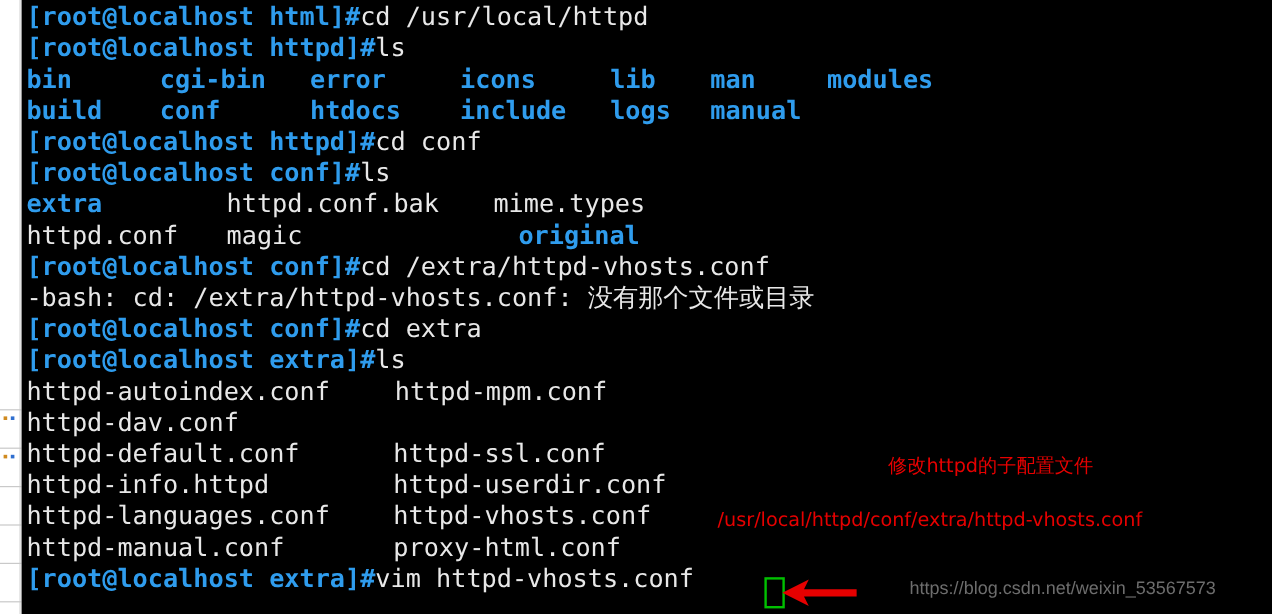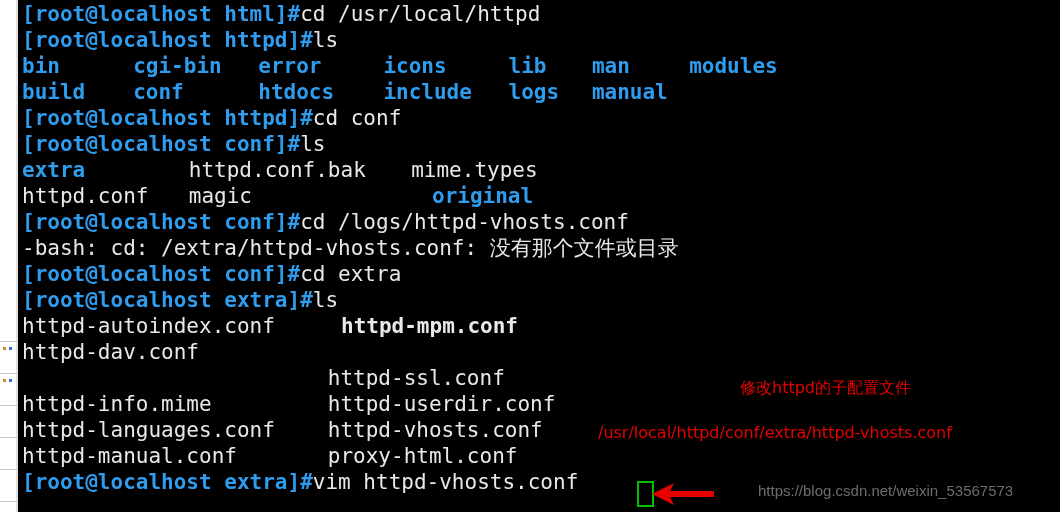--- a/index.html
+++ b/index.html
@@ -172,36 +172,37 @@
       <div class="line" style="top: 157px; white-space: nowrap; position: absolute; width: 1040px;">
         <span class="out-dir" style="position: absolute; left: 0px;">extra</span>
         <span class="out-file" style="position: absolute; left: 166.8px;">httpd.conf.bak</span>
         <span class="out-file" style="position: absolute; left: 389.2px;">mime.types</span>
       </div>
       <div class="line" style="top: 183px; white-space: nowrap; position: absolute; width: 1040px;">
         <span class="out-file" style="position: absolute; left: 0px;">httpd.conf</span>
         <span class="out-file" style="position: absolute; left: 166.8px;">magic</span>
         <span class="out-dir" style="position: absolute; left: 370px; margin-left: 40px;">original</span>
       </div>
-      <div class="line" style="top: 209px;"><span class="prompt">[root@localhost conf]#</span><span class="cmd">cd /logs/httpd-vhosts.conf</span></div>
+      <div class="line" style="top: 209px;"><span class="prompt">[root@localhost conf]#</span><span class="cmd">cd /extra/httpd-vhosts.conf</span></div>
       <div class="line" style="top: 235px;"><span class="err">-bash: cd: /extra/httpd-vhosts.conf: 没有那个文件或目录</span></div>
       <div class="line" style="top: 261px;"><span class="prompt">[root@localhost conf]#</span><span class="cmd">cd extra</span></div>
       <div class="line" style="top: 287px; text-align: right;"><span class="prompt">[root@localhost extra]#</span><span class="cmd">ls</span></div>
       <div class="line" style="top: 313px; white-space: nowrap; position: absolute; width: 1040px;">
         <span class="out-file" style="position: absolute; left: 0px;">httpd-autoindex.conf</span>
-        <span class="out-file" style="position: absolute; left: 319px; font-weight: bold;">httpd-mpm.conf</span>
+        <span class="out-file" style="position: absolute; left: 307px;">httpd-mpm.conf</span>
       </div>
       <div class="line" style="top: 339px; white-space: nowrap; position: absolute; width: 1040px;">
         <span class="out-file" style="position: absolute; left: 0px;">httpd-dav.conf</span>
       </div>
       <div class="line" style="top: 365px; white-space: nowrap; position: absolute; width: 1040px;">
+        <span class="out-file" style="position: absolute; left: 0px;">httpd-default.conf</span>
         <span class="out-file" style="position: absolute; left: 305.8px;">httpd-ssl.conf</span>
       </div>
       <div class="line" style="top: 391px; white-space: nowrap; position: absolute; width: 1040px;">
-        <span class="out-file" style="position: absolute; left: 0px;">httpd-info.mime</span>
+        <span class="out-file" style="position: absolute; left: 0px;">httpd-info.httpd</span>
         <span class="out-file" style="position: absolute; left: 305.8px;">httpd-userdir.conf</span>
       </div>
       <div class="line" style="top: 417px; white-space: nowrap; position: absolute; width: 1040px;">
         <span class="out-file" style="position: absolute; left: 0px;">httpd-languages.conf</span>
         <span class="out-file" style="position: absolute; left: 305.8px;">httpd-vhosts.conf</span>
       </div>
       <div class="line" style="top: 443px; white-space: nowrap; position: absolute; width: 1040px;">
         <span class="out-file" style="position: absolute; left: 305.8px;">proxy-html.conf</span>
         <span class="out-file" style="position: absolute; left: 0px;">httpd-manual.conf</span>
       </div>

